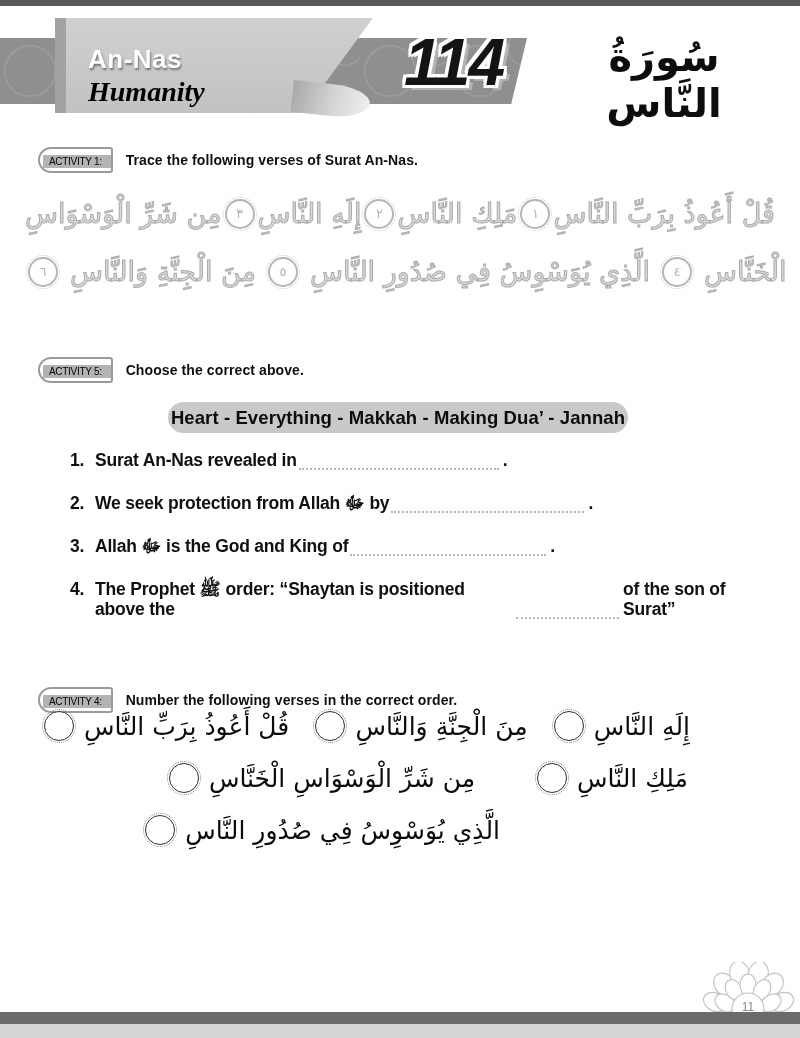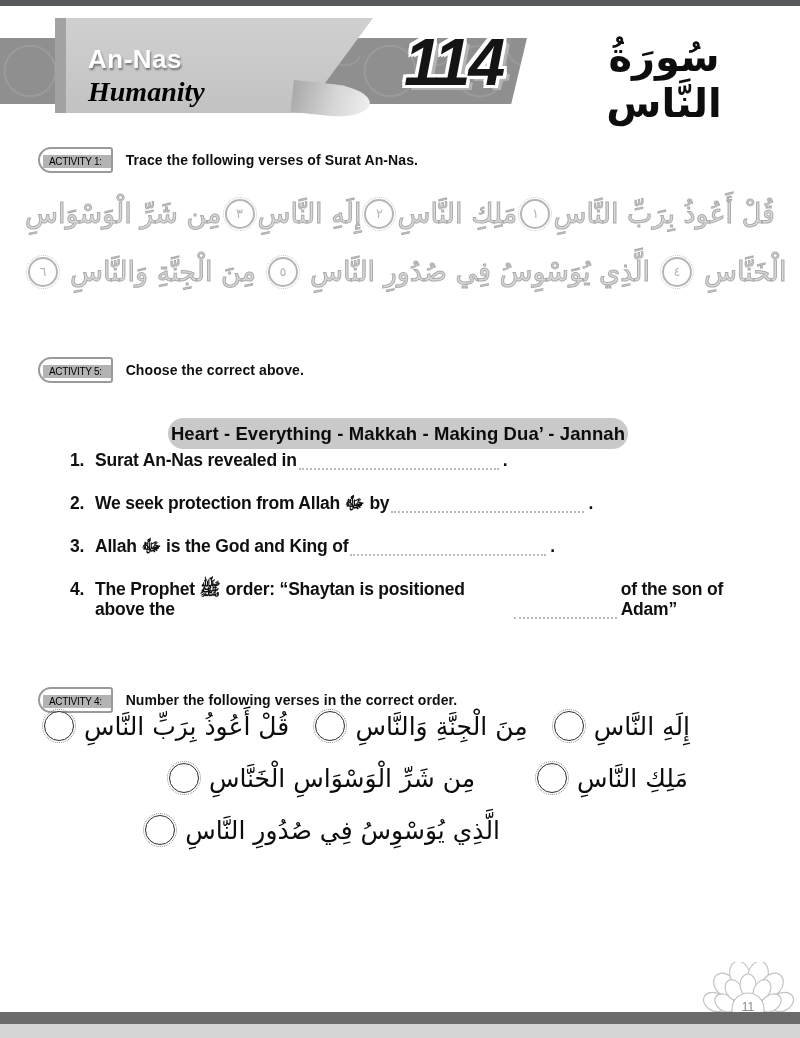--- a/index.html
+++ b/index.html
@@ -68,21 +68,21 @@
   .trace .seg{white-space:nowrap;}
   .trace .ayah{
     flex:0 0 auto;width:26px;height:26px;border:2px solid #b5b5b5;border-radius:50%;
     display:flex;align-items:center;justify-content:center;font-size:13px;
     -webkit-text-stroke:0;color:#b5b5b5;outline:1px dotted #c9c9c9;outline-offset:1px;
   }
   
   .word-bank{
     position:absolute;top:402px;left:168px;width:460px;height:31px;background:#c9c9c9;
     border-radius:16px;display:flex;align-items:center;justify-content:center;
-    font-weight:bold;font-size:18.5px;color:#0c0c0c;letter-spacing:.1px;margin-top:16px;
+    font-weight:bold;font-size:18.5px;color:#0c0c0c;letter-spacing:.1px;
   }
   .questions{position:absolute;top:450px;left:70px;right:30px;}
   .q{display:flex;align-items:baseline;margin-bottom:23px;font-size:17.5px;font-weight:bold;
      color:#101010;letter-spacing:-.2px;line-height:20px;}
   .q .num{flex:0 0 25px;}
   .q .blank{display:inline-block;border-bottom:2px dotted #b9b9b9;height:14px;align-self:flex-end;margin:0 2px;}
   .blank-w1{width:200px;} .blank-w2{width:193px;} .blank-w3{width:196px;} .blank-w4{width:112px;}
   .q .after{margin-left:2px;}
   
   .verses{position:absolute;top:700px;left:0;right:0;direction:rtl;
@@ -160,21 +160,21 @@
   <div class="q">
     <span class="num">3.</span>
     <span>Allah ﷻ is the God and King of</span>
     <span class="blank blank-w3"></span>
     <span class="after">.</span>
   </div>
   <div class="q">
     <span class="num">4.</span>
     <span>The Prophet ﷺ order: “Shaytan is positioned above the</span>
     <span class="blank blank-w4"></span>
-    <span class="after">of the son of Adam”</span>
+    <span class="after">of the son of Surat”</span>
   </div>
 </div>
 
 <div class="activity-row" id="act4-row">
   <span class="pill"><span class="pill-inner">ACTIVITY 4:</span></span>
   <span class="activity-title">Number the following verses in the correct order.</span>
 </div>
 
 <div class="verses">
   <div class="vrow vrow1">

